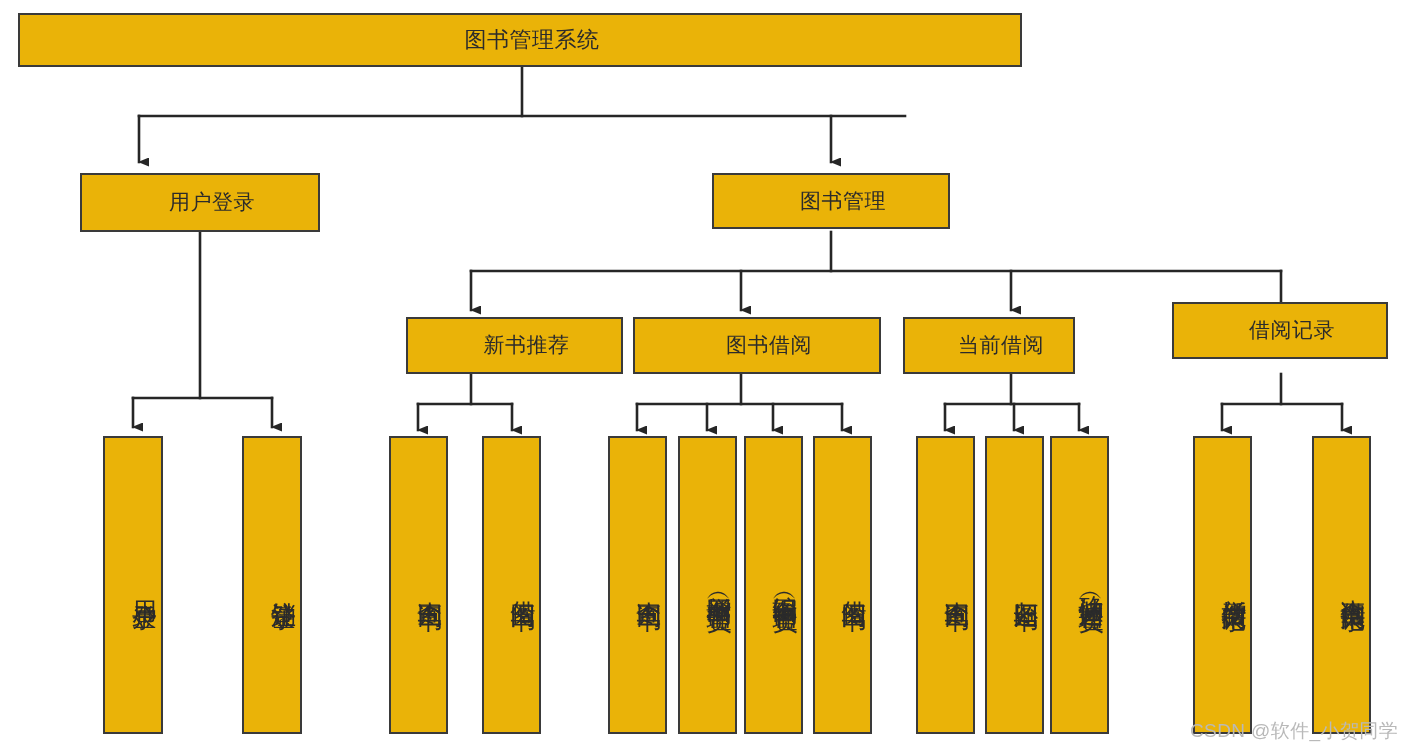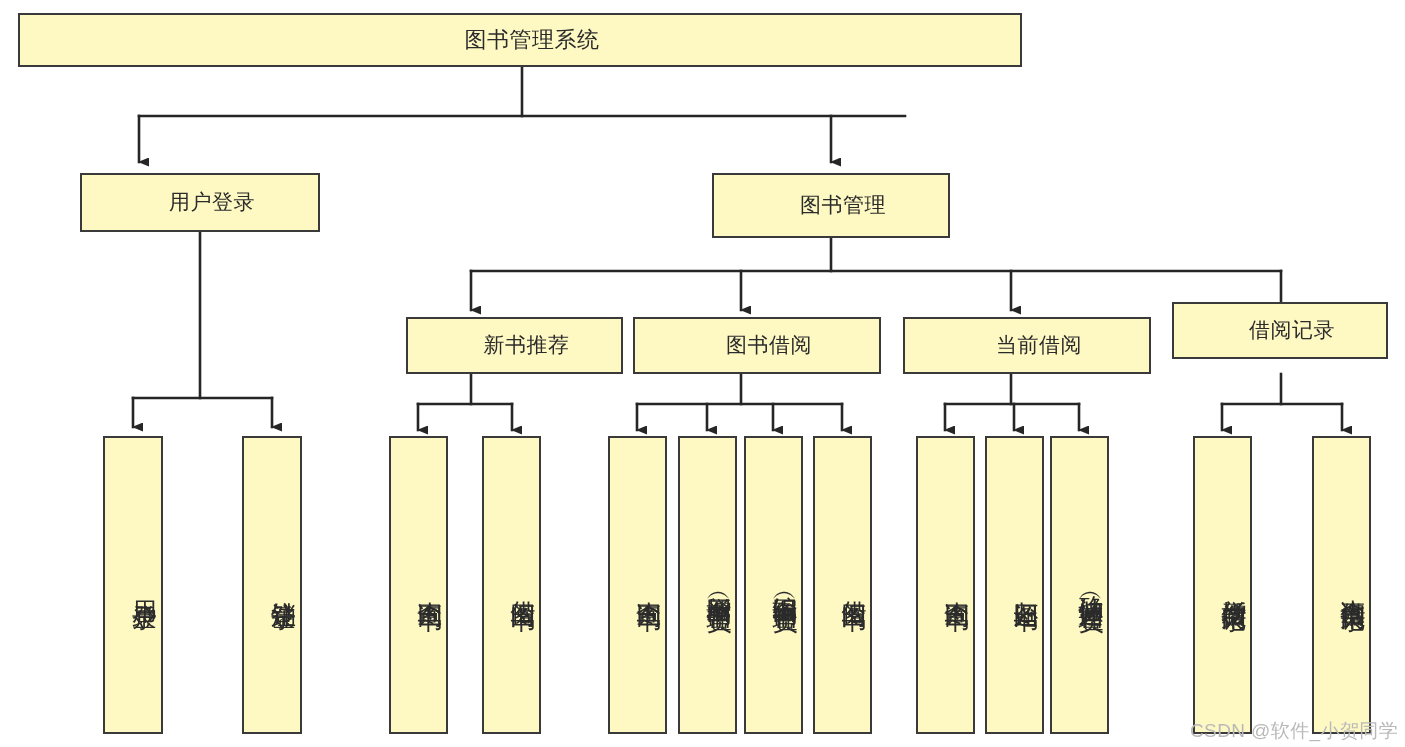--- a/index.html
+++ b/index.html
@@ -20,21 +20,21 @@
   #diagram-svg {
     position: absolute;
     left: 0;
     top: 0;
     width: 1405px;
     height: 747px;
   }
   .node-box {
     position: absolute;
     box-sizing: border-box;
-    background: #fef9c3;
+    background: #eab308;
     border: 2px solid #3a3a3a;
     display: flex;
     align-items: center;
     justify-content: center;
     overflow: hidden;
     padding-left: 24px;
   }
   .node-label {
     color: #2b2b2b;
     text-align: center;
@@ -118,31 +118,31 @@
     </g>
   </svg>
 
   <div class="node-box lvl-root" style="left:18px; top:13px; width:1004px; height:54px;">
     <span class="node-label">图书管理系统</span>
   </div>
 
   <div class="node-box lvl-2" style="left:80px; top:173px; width:240px; height:59px;">
     <span class="node-label">用户登录</span>
   </div>
-  <div class="node-box lvl-2" style="left:712px; top:173px; width:238px; height:65px;">
+  <div class="node-box lvl-2" style="left:712px; top:173px; width:238px; height:56px;">
     <span class="node-label">图书管理</span>
   </div>
 
   <div class="node-box lvl-3" style="left:362px; top:317px; width:217px; height:57px;margin-left:44px;">
     <span class="node-label">新书推荐</span>
   </div>
   <div class="node-box lvl-3" style="left:633px; top:317px; width:248px; height:57px;">
     <span class="node-label">图书借阅</span>
   </div>
-  <div class="node-box lvl-3" style="left:903px; top:317px; width:248px; height:57px;">
+  <div class="node-box lvl-3" style="left:903px; top:317px; width:172px; height:57px;">
     <span class="node-label">当前借阅</span>
   </div>
   <div class="node-box lvl-3" style="left:1172px; top:302px; width:216px; height:57px;">
     <span class="node-label">借阅记录</span>
   </div>
 
   <div class="node-box leaf" style="left:103px; top:436px; width:60px; height:298px;">
     <span class="node-label">用户登录</span>
   </div>
   <div class="node-box leaf" style="left:242px; top:436px; width:60px; height:298px;">

